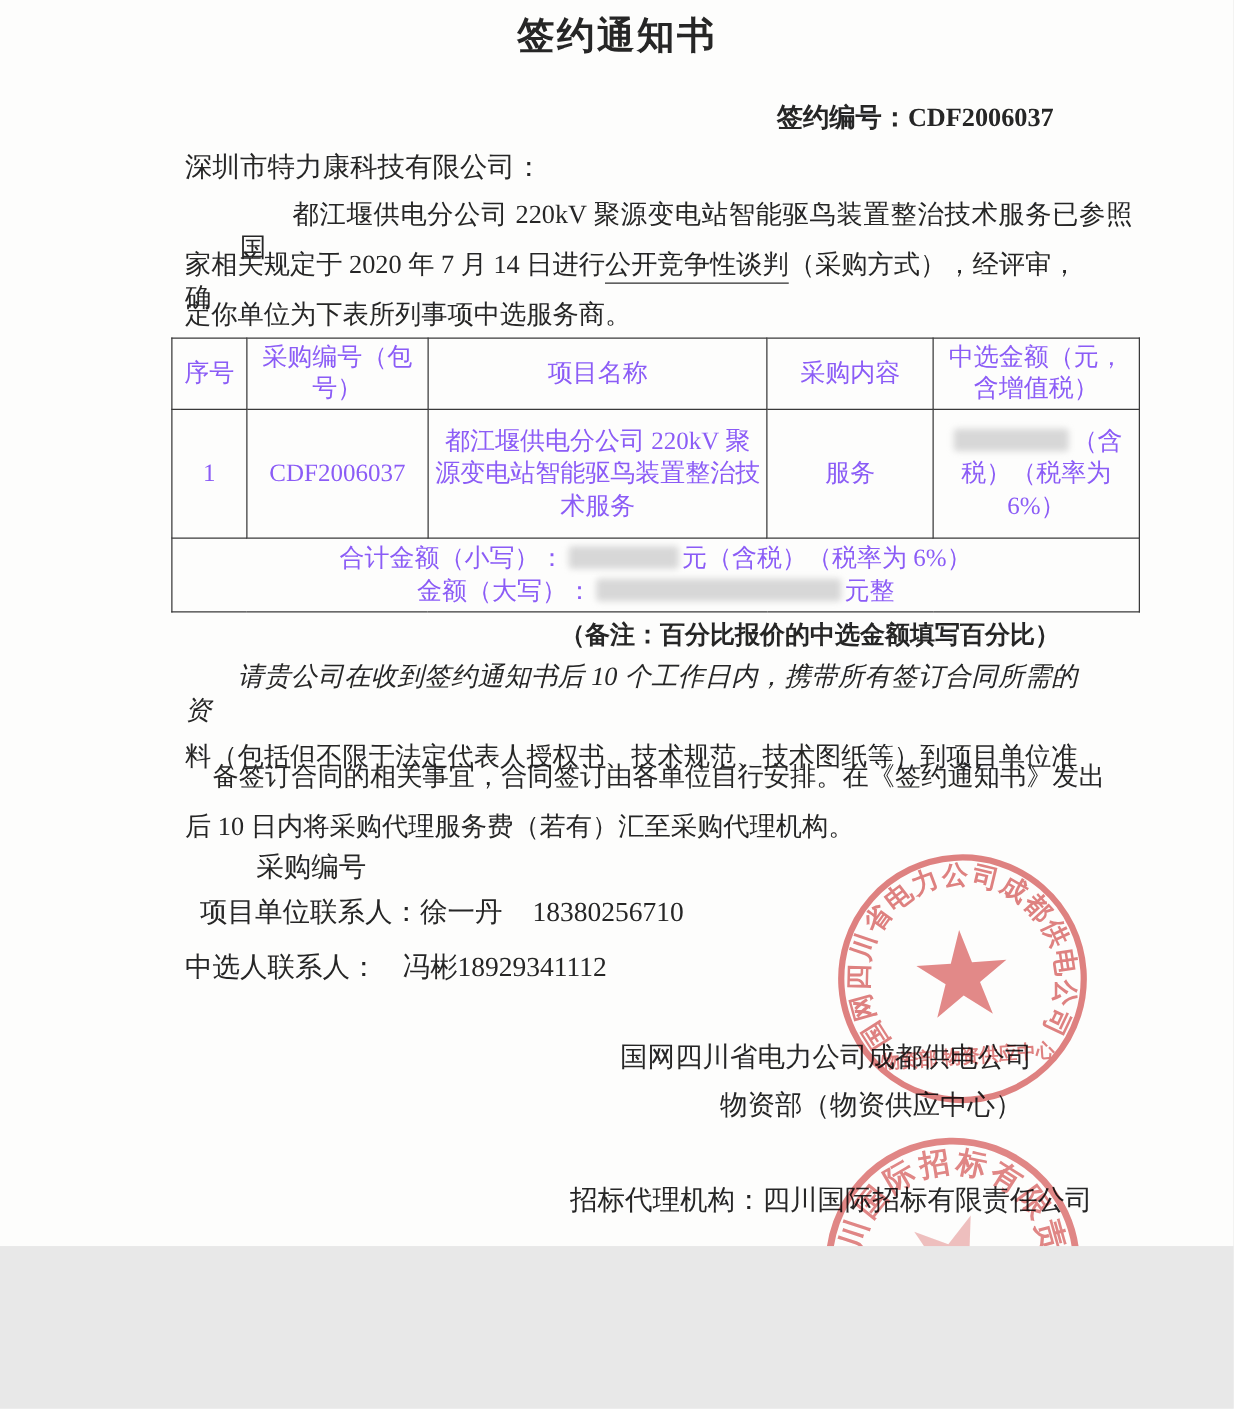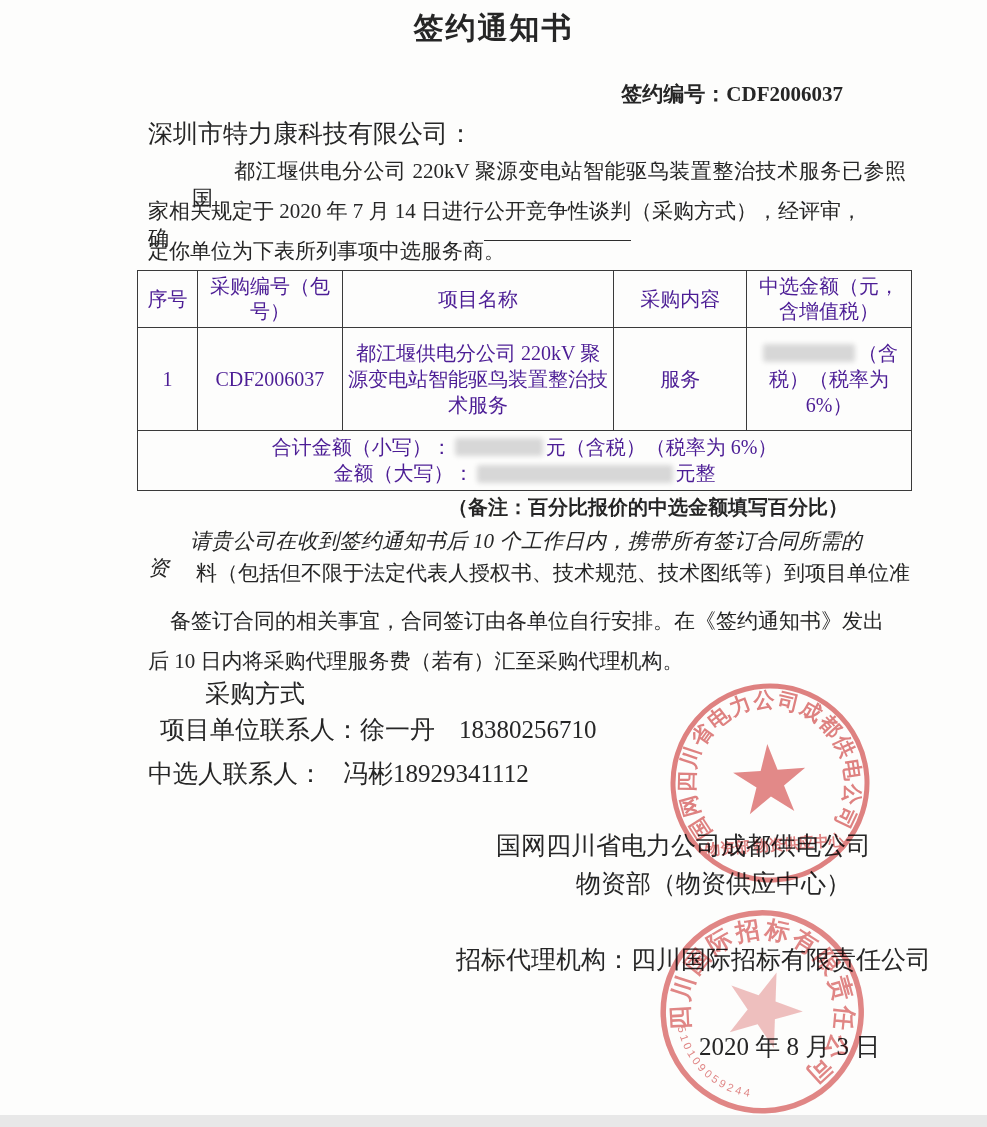--- a/index.html
+++ b/index.html
@@ -1,48 +1,48 @@
 <!DOCTYPE html>
 <html><head>
 <meta charset="utf-8">
 <style>
   html,body { margin:0; padding:0; background:#e8e8e8; }
   .page {
     position:relative;
-    width:987px; height:1115px;
+    width:987px; height:997px;
     margin:0 auto;
     background:#fdfdfc;
     font-family:"Liberation Serif","DejaVu Serif",serif;
     color:#262626;
     overflow:hidden;
   }
   .abs { position:absolute; }
   .title {
     top:8px; left:0; width:987px;
     text-align:center;
     font-size:30px; letter-spacing:2px;
     font-weight:600;
   }
   .ref {
     top:80px; right:144px;
     font-size:21px; font-weight:bold;
   }
-  .ln { font-size:25px; line-height:27px; }
+  .ln { font-size:22px; line-height:27px; }
   .block-line {
     left:148px; width:714px;
     font-size:21px; line-height:27px;
   }
   .just { text-align:justify; text-align-last:justify; }
   .indent { text-indent:42px; }
-  .uline { border-bottom:1.5px solid #2e2e2e; padding-bottom:17px; }
+  .uline { border-bottom:1.5px solid #2e2e2e; padding-bottom:3px; }
 
   table.notice {
     position:absolute; left:137px; top:270px;
     width:775px; border-collapse:collapse;
-    font-size:20px; color:#4c1d95;
+    font-size:20px; color:#8b5cf6;
   }
   table.notice th, table.notice td {
     border:1.6px solid #3a3a3a;
     text-align:center; vertical-align:middle;
     font-weight:normal;
     padding:3px 5px;
     line-height:26px;
   }
   table.notice thead th { height:40px; line-height:25px; }
   td.proj { line-height:31px; }
@@ -108,25 +108,25 @@
           <div><span>合计金额（小写）：</span><span class="redact" style="width:88px;"></span><span>元（含税）（税率为 6%）</span></div>
           <div><span>金额（大写）：</span><span class="redact" style="width:196px;"></span><span>元整</span></div>
         </td>
       </tr>
     </tbody>
   </table>
 
   <div class="abs note">（备注：百分比报价的中选金额填写百分比）</div>
 
   <div class="abs block-line just indent" style="top:528px;font-style:italic;">请贵公司在收到签约通知书后 10 个工作日内，携带所有签订合同所需的资</div>
-  <div class="abs block-line just" style="top:560px;margin-left:48px;">料（包括但不限于法定代表人授权书、技术规范、技术图纸等）到项目单位准</div>
+  <div class="abs block-line just" style="top:592px;">料（包括但不限于法定代表人授权书、技术规范、技术图纸等）到项目单位准</div>
   <div class="abs block-line just" style="top:608px;margin-left:22px;">备签订合同的相关事宜，合同签订由各单位自行安排。在《签约通知书》发出</div>
   <div class="abs block-line" style="top:648px;">后 10 日内将采购代理服务费（若有）汇至采购代理机构。</div>
 
-  <div class="abs ln" style="left:205px; top:680px;">采购方式</div>
+  <div class="abs ln" style="left:205px; top:680px;">采购编号</div>
 
   <div class="abs ln" style="left:148px; top:716px;margin-left:12px;"><span>项目单位联系人：</span><span>徐一丹</span><span style="margin-left:24px;">18380256710</span></div>
 
   <div class="abs ln" style="left:148px; top:760px;"><span>中选人联系人：</span><span style="margin-left:20px;margin-top:40px;">冯彬</span><span style="">18929341112</span></div>
 
   <div class="abs ln" style="left:496px; top:832px;">国网四川省电力公司成都供电公司</div>
   <div class="abs ln" style="left:456px; top:946px;">招标代理机构：四川国际招标有限责任公司</div>
   <div class="abs ln" style="left:576px; top:870px;">物资部（物资供应中心）</div>
   <div class="abs ln" style="left:699px; top:1033px;">2020 年 8 月 3 日</div>
 

